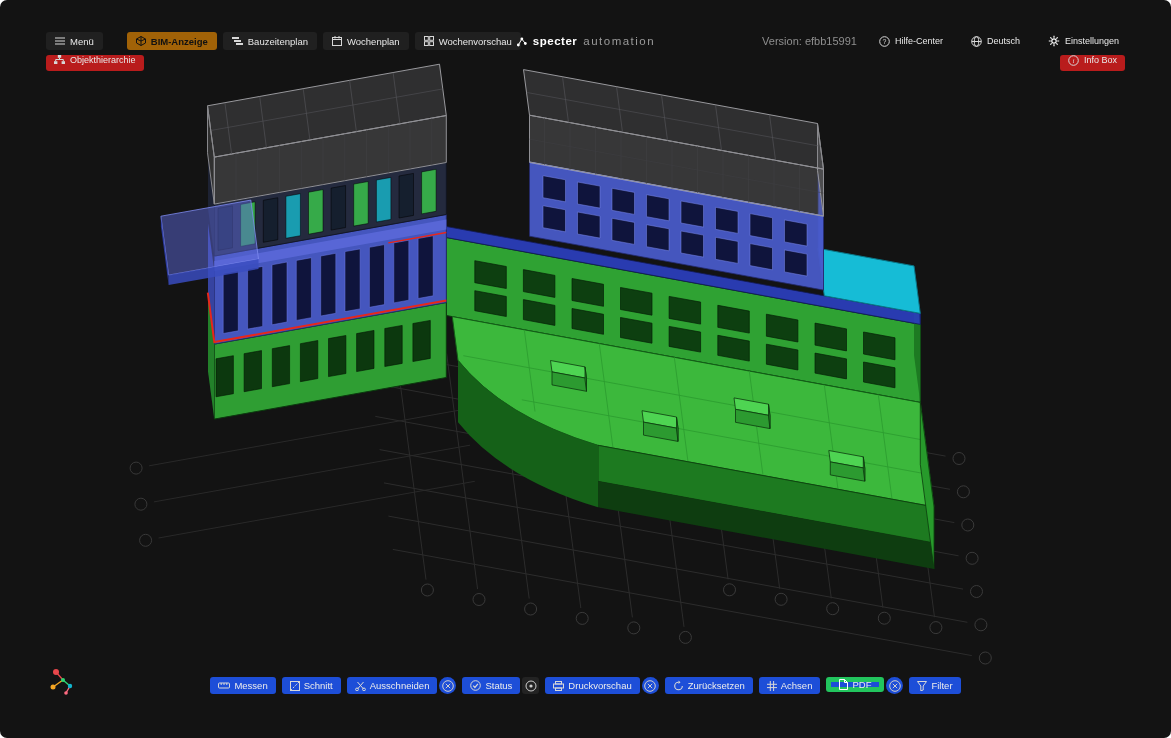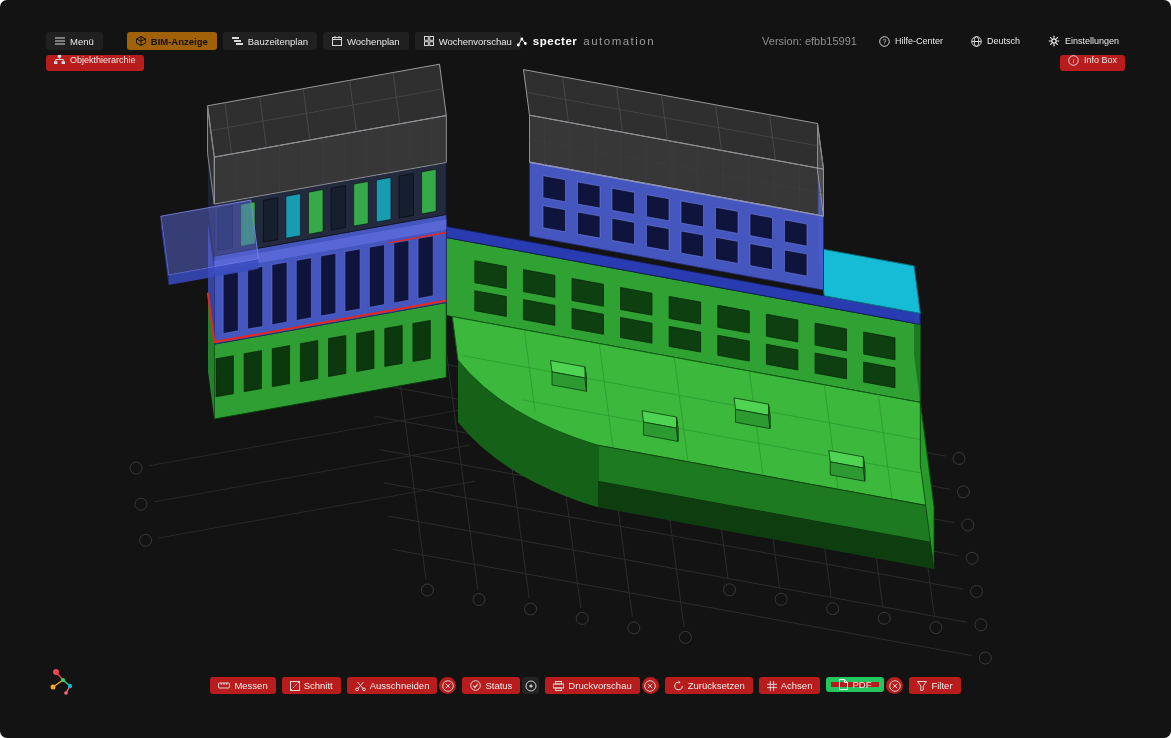--- a/index.html
+++ b/index.html
@@ -32,21 +32,21 @@
   .chip{display:inline-flex;align-items:flex-start;gap:5px;background:#b91c1c;color:#e8e8e8;font-size:9px;
         height:16px;padding:0 8px;border-radius:3px;border:none;cursor:pointer;font-family:inherit;}
   .legend{position:absolute;left:50%;transform:translateX(-50%);display:flex;gap:6px;}
   .legend .chip{border-radius:9px;padding:0 9px 0 6px;}
   .dot{width:7px;height:7px;border-radius:50%;background:#888;display:inline-block;}
   .infobox{margin-left:auto;}
 
   
   .toolbar{position:absolute;bottom:44px;left:0;right:0;display:flex;justify-content:center;gap:6px;z-index:5;}
   .tgroup{display:flex;gap:2px;}
-  .tbtn{display:inline-flex;align-items:center;gap:4px;background:#b91c1c;color:#ececec;font-size:9.5px;
+  .tbtn{display:inline-flex;align-items:center;gap:4px;background:#1d4ed8;color:#ececec;font-size:9.5px;
         height:17px;padding:0 8px;border-radius:3px;border:none;cursor:pointer;font-family:inherit;white-space:nowrap;}
   .tbtn svg{display:block;}
   .tbtn.hl{border:5px solid #22c55e;height:15px;}
   .tclose{width:17px;padding:0;justify-content:center;border-radius:9px;}
   .tattach{width:17px;padding:0;justify-content:center;background:#232323;}
 
   .applogo{position:absolute;left:46px;bottom:36px;z-index:5;}
 </style>
 </head>
 <body>

